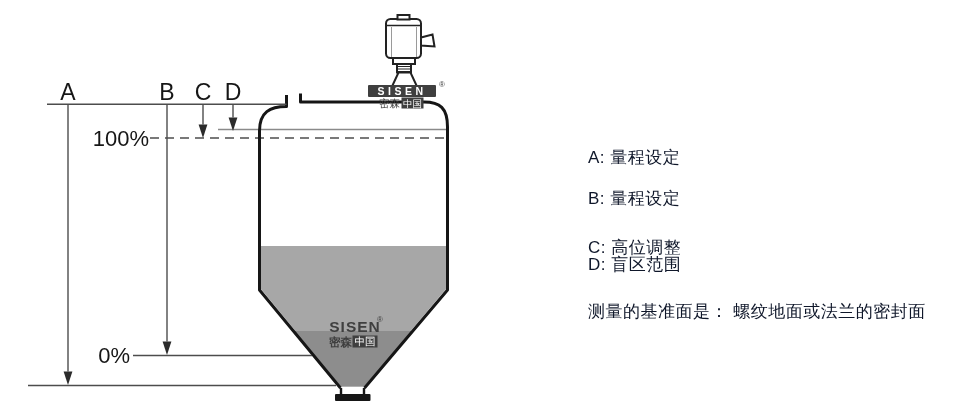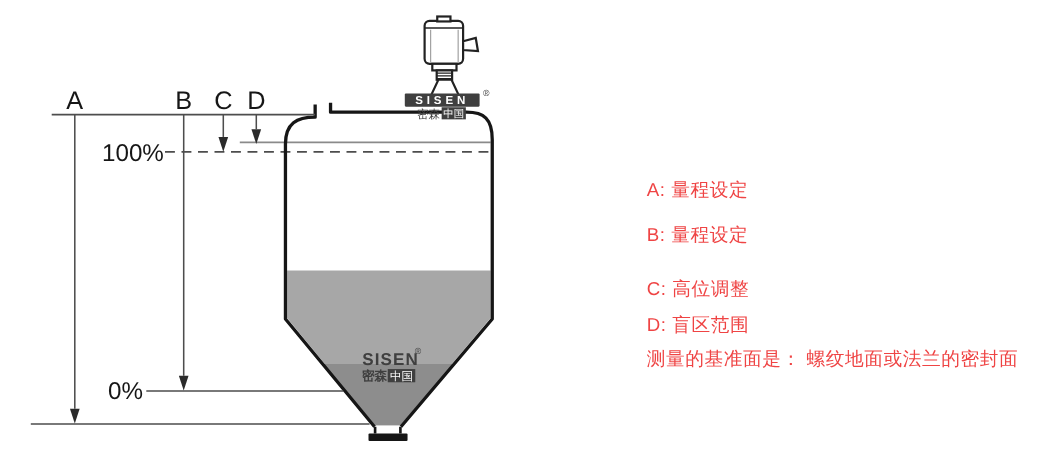--- a/index.html
+++ b/index.html
@@ -1,20 +1,20 @@
 <!DOCTYPE html>
 <html><head>
 <meta charset="utf-8">
 <style>
   html,body{margin:0;padding:0;background:#fff;}
   .stage{position:relative;width:960px;height:416px;background:#fff;overflow:hidden;
          font-family:"Liberation Sans","DejaVu Sans",sans-serif;}
   .stage svg{position:absolute;left:0;top:0;}
-  .legend-row{position:absolute;left:588px;font-size:17px;font-weight:500;color:#ef4444;
-              white-space:nowrap;letter-spacing:0.5px;margin-top:15px;}
+  .legend-row{position:absolute;left:588px;font-size:17px;font-weight:500;color:#0f172a;
+              white-space:nowrap;letter-spacing:0.5px;}
   
   .tank-stroke{fill:none;stroke:#161616;stroke-width:3;stroke-linejoin:round;stroke-linecap:butt;}
   .thin-stroke{fill:none;stroke:#4d4d4d;stroke-width:1.4;}
   .sensor-stroke{fill:#fff;stroke:#222;stroke-width:2;}
   .meas-label{font-size:23px;fill:#161616;}
   .pct-label{font-size:22px;fill:#161616;}
   .arrow{fill:#2b2b2b;stroke:none;}
 </style>
 </head>
 <body>
@@ -89,17 +89,17 @@
     <text class="meas-label" x="203" y="99.5" text-anchor="middle">C</text>
     <text class="meas-label" x="233" y="99.5" text-anchor="middle">D</text>
     <text class="pct-label" x="149" y="146" text-anchor="end">100%</text>
     <text class="pct-label" x="130" y="363" text-anchor="end">0%</text>
   </svg>
 
   <div>
     <div class="legend-row" style="top:146px;">A: 量程设定</div>
     <div class="legend-row" style="top:187px;">B: 量程设定</div>
     <div class="legend-row" style="top:236px;">C: 高位调整</div>
-    <div class="legend-row" style="top:269px;text-align:right;">D: 盲区范围</div>
+    <div class="legend-row" style="top:253px;text-align:right;">D: 盲区范围</div>
     <div class="legend-row" style="top:300px;">测量的基准面是： 螺纹地面或法兰的密封面</div>
   </div>
 
 </div>
 
 </body></html>

